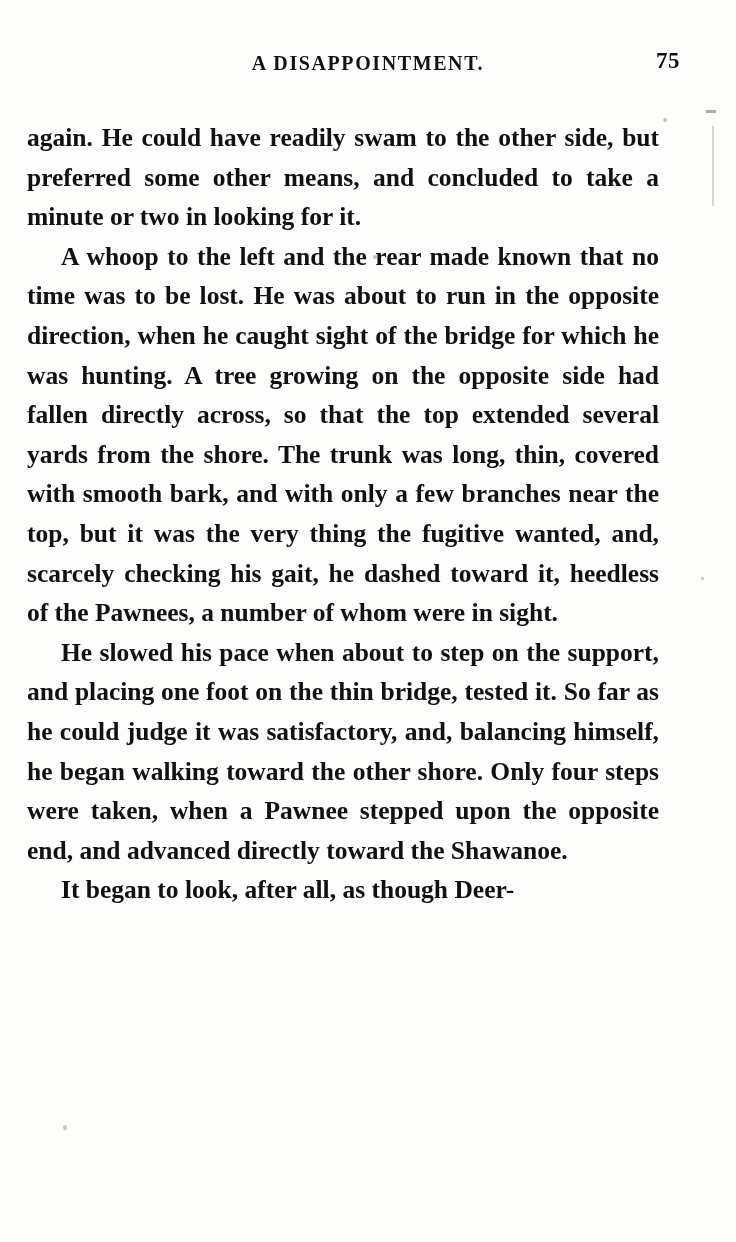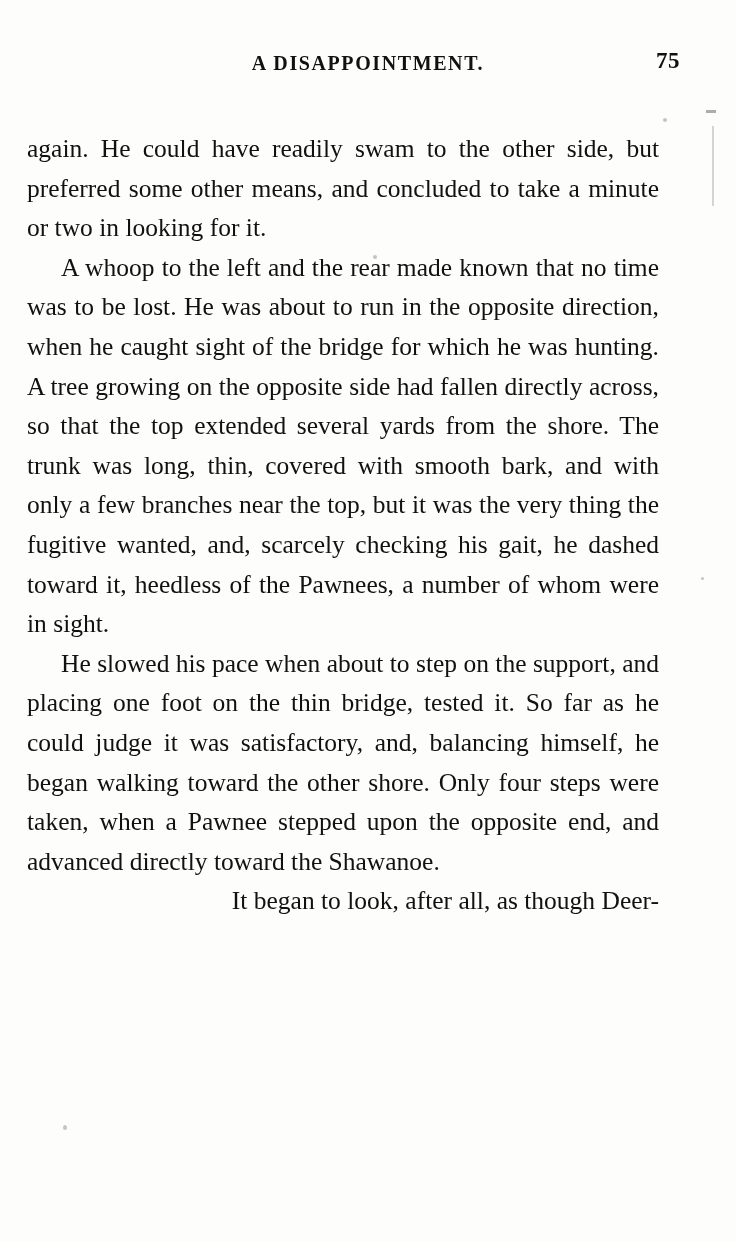--- a/index.html
+++ b/index.html
@@ -46,37 +46,38 @@
     position: absolute;
     right: 84px;
     top: -4px;
     font-size: 23px;
     font-weight: bold;
     letter-spacing: 0.5px;
   }
   .body-text {
     position: absolute;
     left: 27px;
-    top: 129px;
+    top: 118px;
     width: 632px;
     font-size: 25.5px;
     line-height: 39.6px;
     text-align: justify;
     text-justify: inter-word;
     hyphens: manual;
+    font-weight: bold;
   }
   .body-text p {
     margin: 0;
     text-indent: 34px;
   }
   .body-text p.no-indent {
     text-indent: 0;
   }
   .body-text p.last-line {
-    text-align: right;
+    text-align: left;
   }
   
   .speck {
     position: absolute;
     background: #9a968c;
     border-radius: 50%;
     opacity: 0.55;
   }
   .edge-mark {
     position: absolute;

